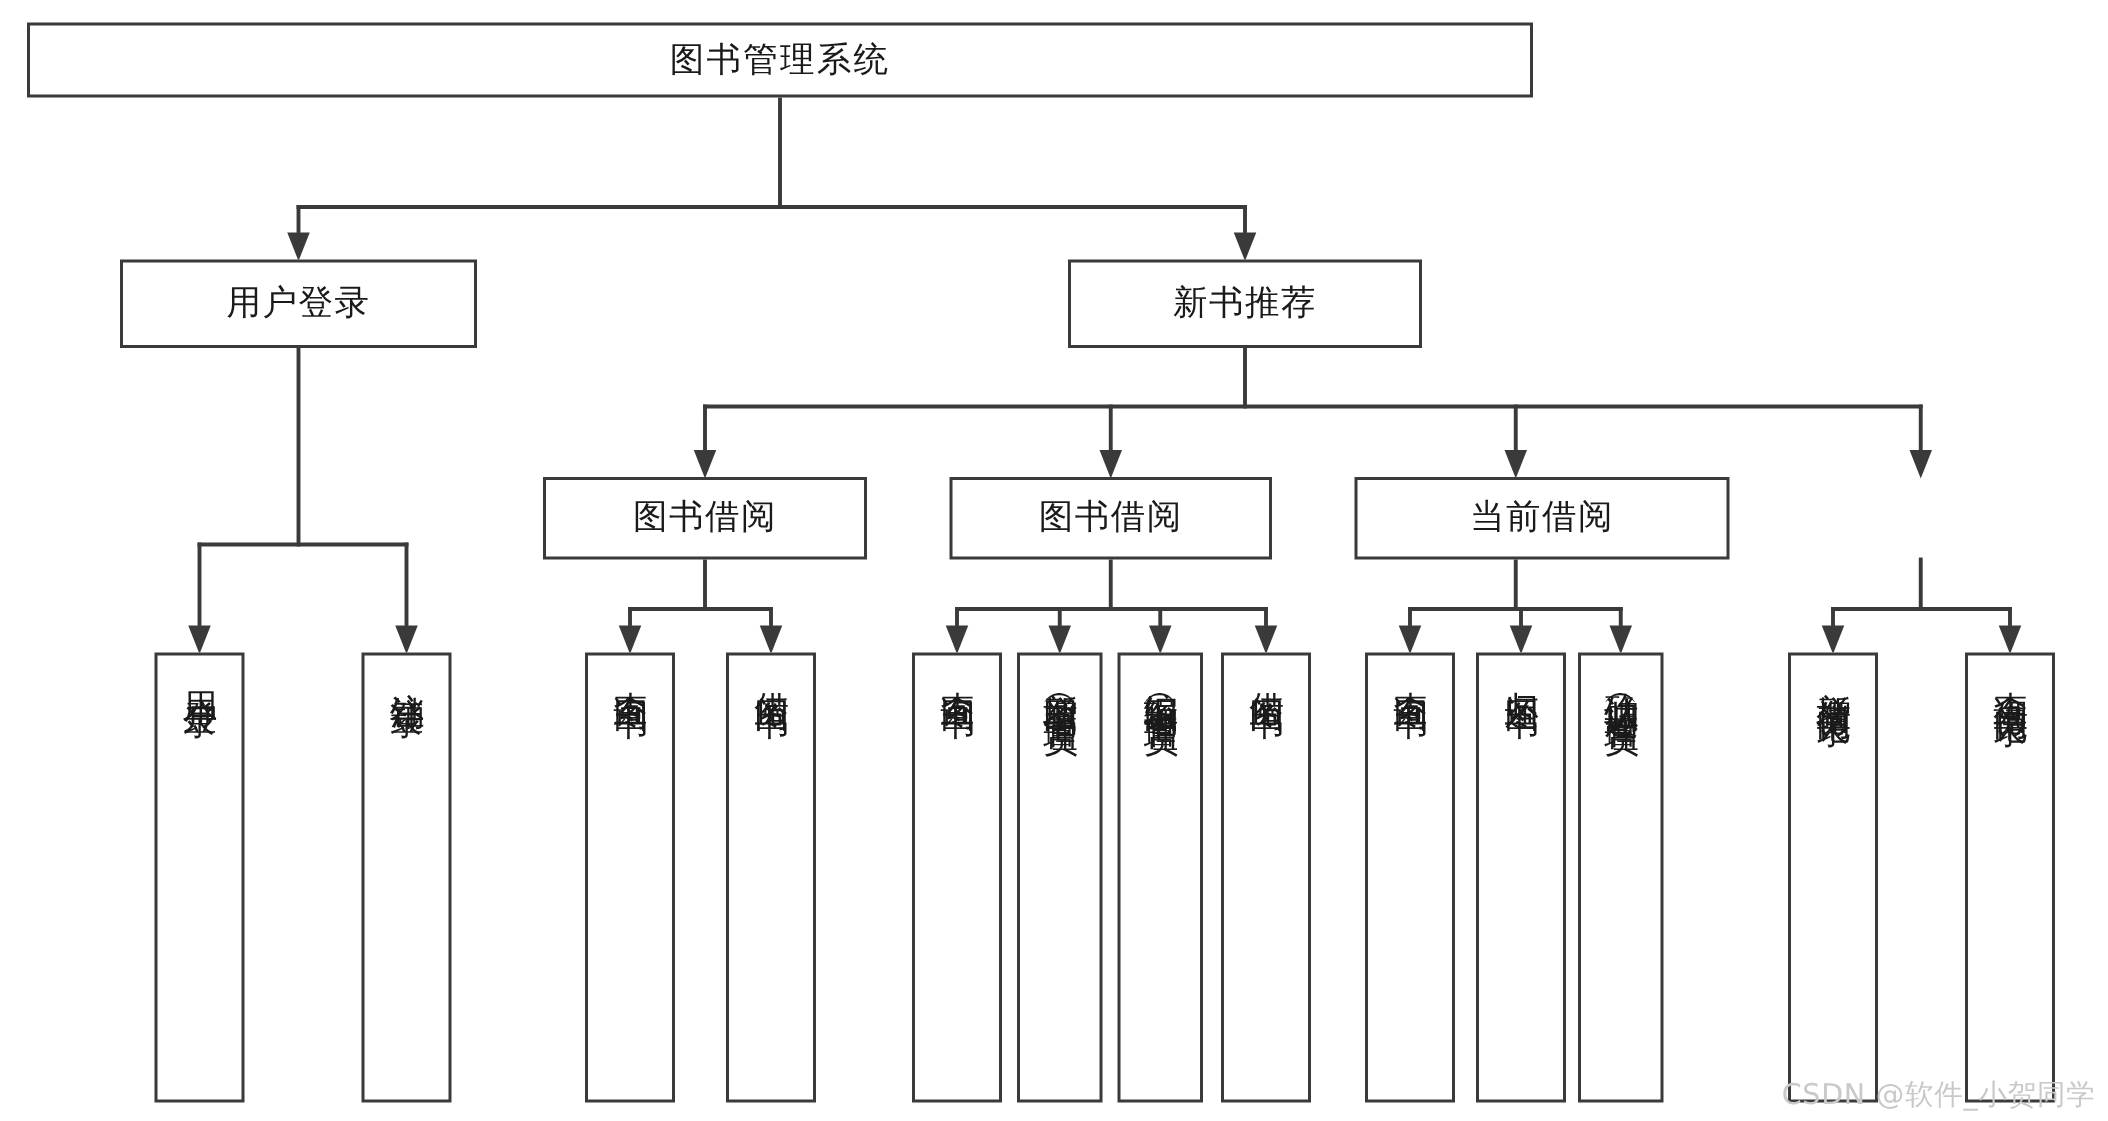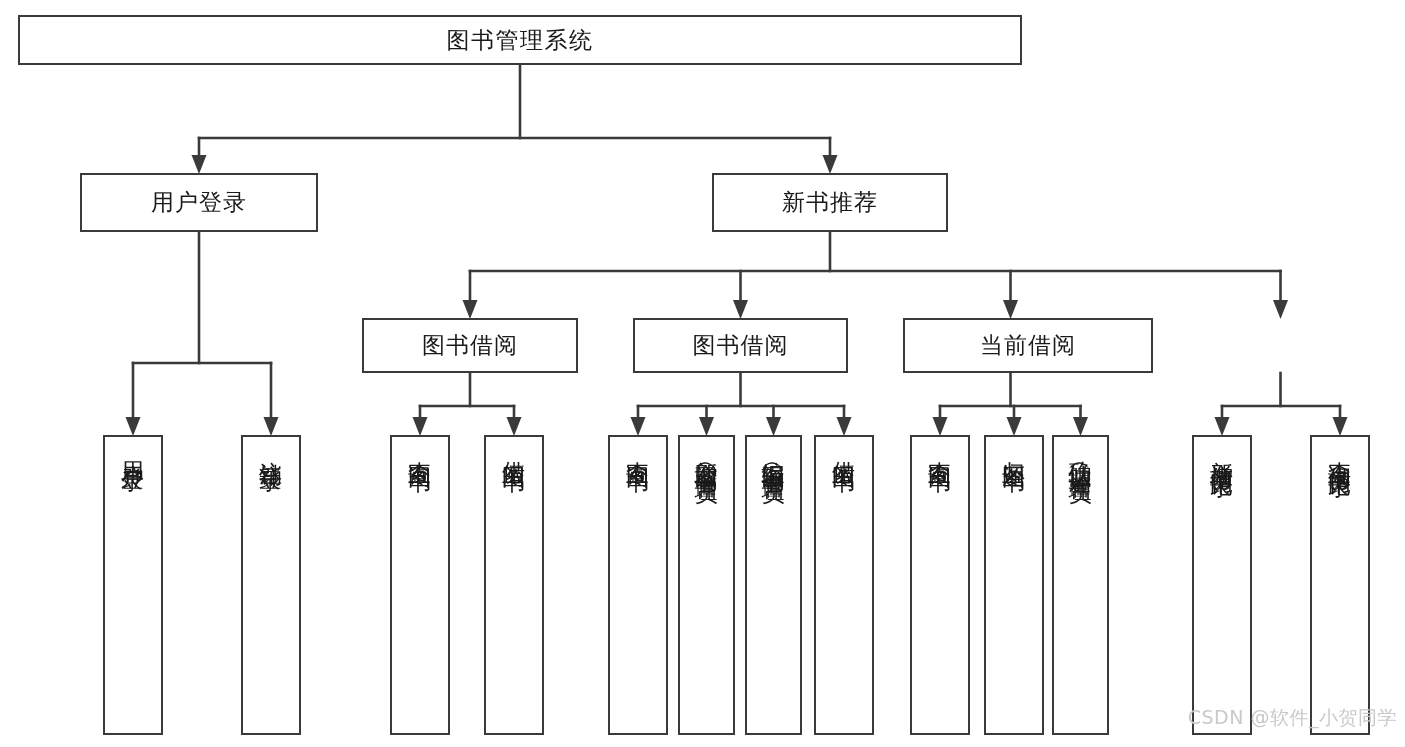--- a/index.html
+++ b/index.html
@@ -61,21 +61,21 @@
     font-size: 23px;
     line-height: 1.22;
     writing-mode: vertical-rl;
     text-orientation: upright;
     letter-spacing: 3px;
     white-space: nowrap;
   }
   .watermark {
     position: absolute;
     right: 8px;
-    bottom: 16px;
+    bottom: 4px;
     font-size: 19px;
     color: #c9c9c9;
     letter-spacing: 0.5px;
     z-index: 5;
     white-space: nowrap;
     font-family: "DejaVu Sans", "Liberation Sans", sans-serif;
   }
 </style>
 </head>
 <body>

